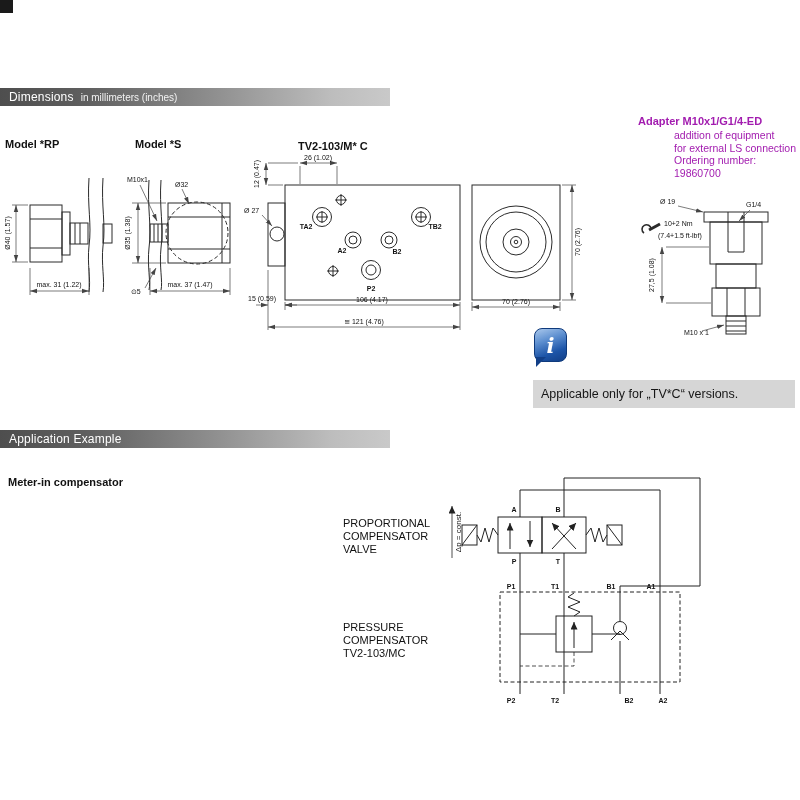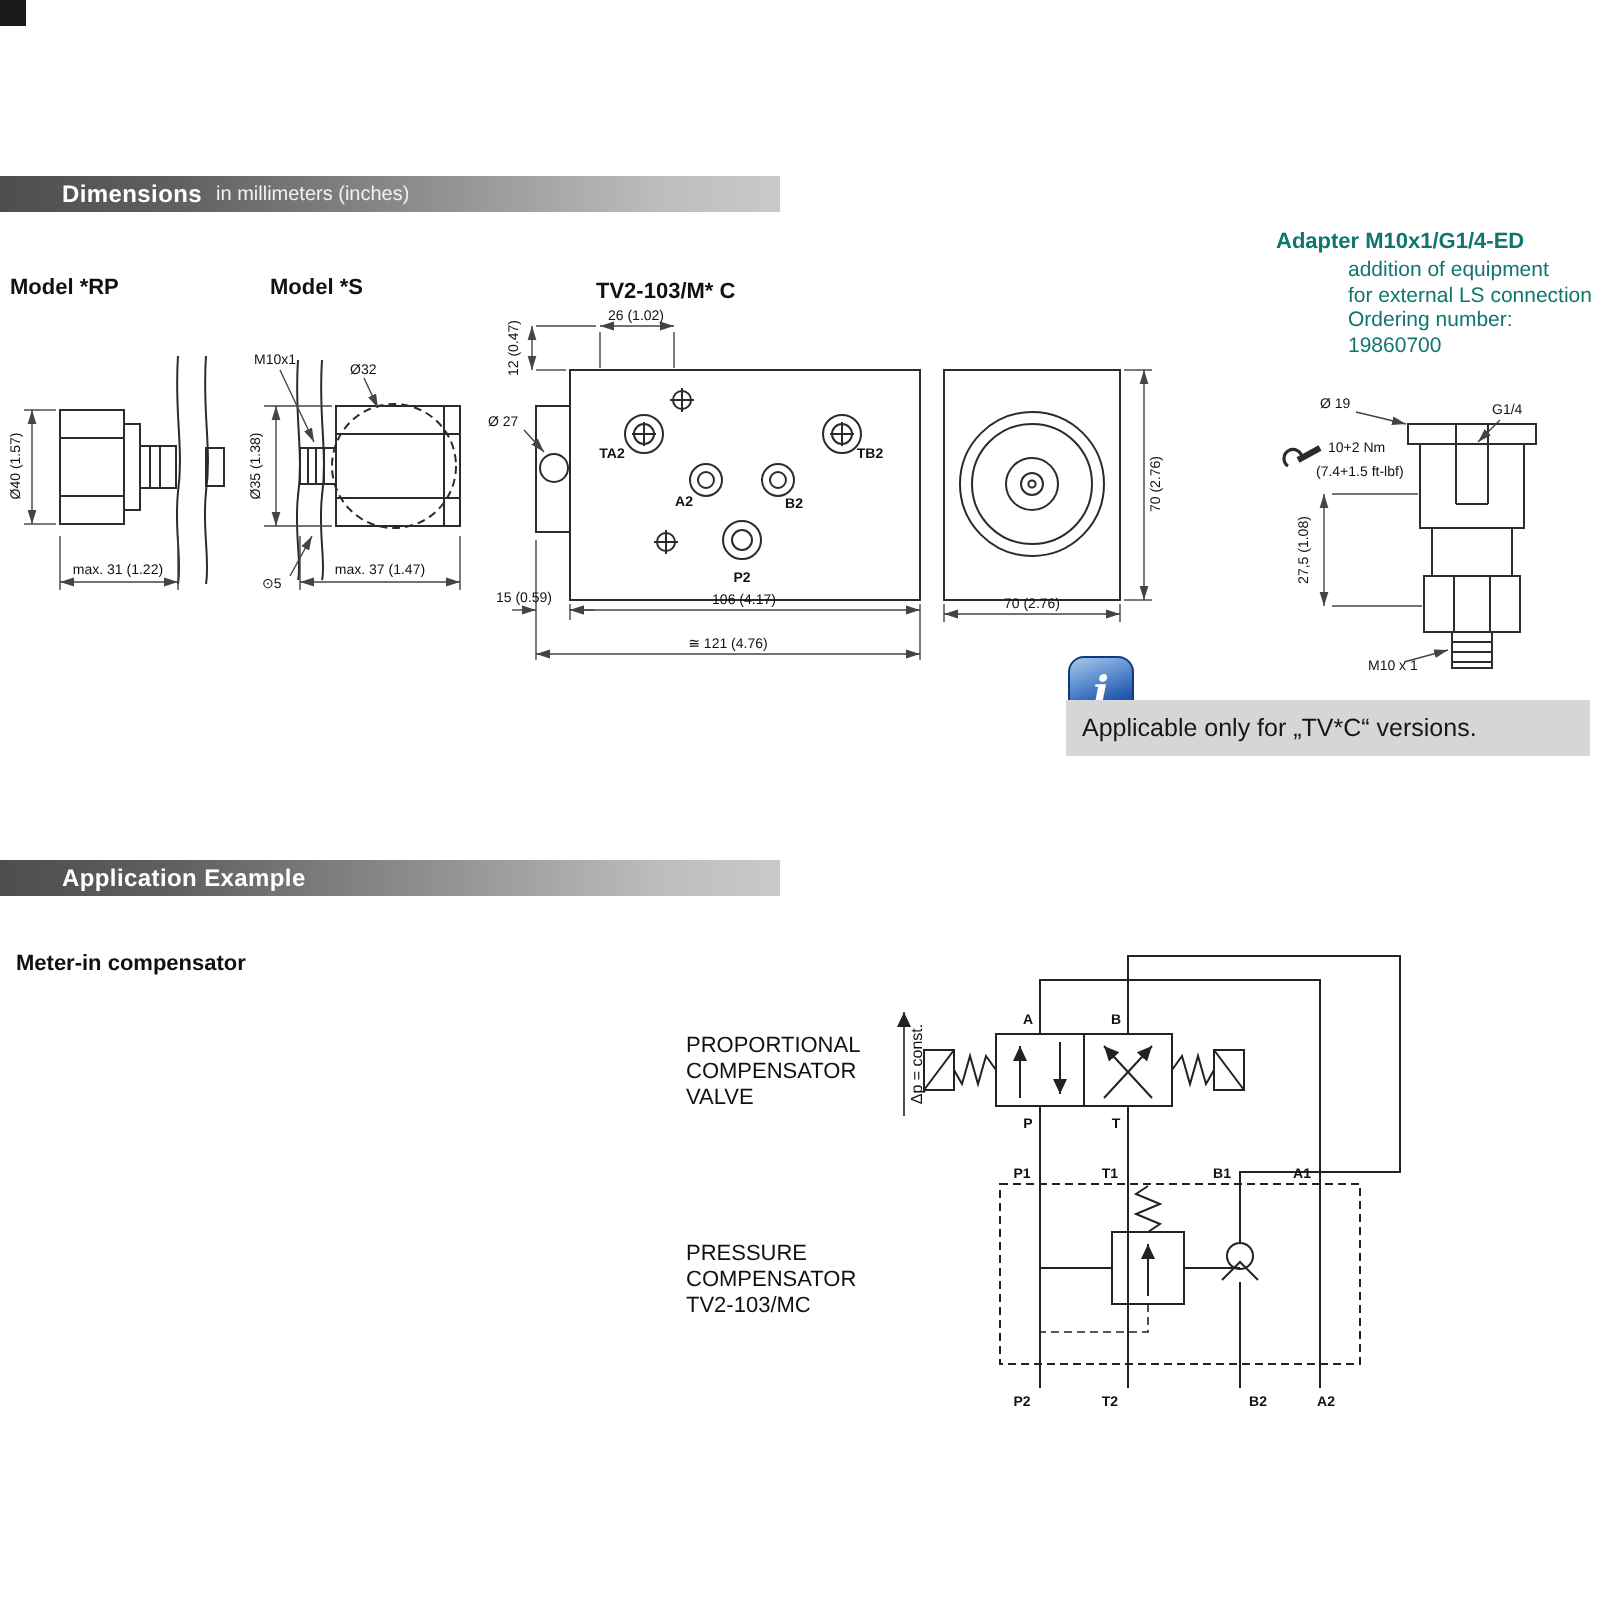--- a/index.html
+++ b/index.html
@@ -4,29 +4,29 @@
 <style>
   * { box-sizing: border-box; margin: 0; padding: 0; }
   html,body { width: 800px; height: 800px; background: #ffffff;
     font-family: "Liberation Sans", sans-serif; position: relative; overflow: hidden; }
 
   .corner-mark { position:absolute; left:0; top:0; width:13px; height:13px; background:#1a1a1a; }
 
   .secbar { position: absolute; left: 0; width: 390px; height: 18px;
     background: linear-gradient(90deg, #4e4e4e 0%, #5f5f5f 22%, #8f8f8f 55%, #bdbdbd 85%, #c9c9c9 100%);
     color: #fff; display: flex; align-items: center; padding-left: 9px; gap: 7px; }
-  .secbar .t { font-size: 12px; font-weight: bold; letter-spacing: .2px; margin-left: 22px; }
+  .secbar .t { font-size: 12px; font-weight: normal; letter-spacing: .2px; }
   .secbar .s { font-size: 10px; color: #f2f2f2; }
 
   .mlabel { position: absolute; font-size: 11px; font-weight: bold; color: #111; white-space: nowrap; margin-top: 20px; }
-  .adblock { position: absolute; left: 638px; top: 115px; width: 158px; color: #0f766e; }
+  .adblock { position: absolute; left: 638px; top: 115px; width: 158px; color: #a21caf; }
   .adblock .ttl { font-size: 11px; font-weight: bold; margin-bottom: 2px; }
   .adblock .adline { font-size: 10.5px; line-height: 12.5px; margin-left: 36px; }
 
-  .notebox { position: absolute; left: 533px; top: 350px; width: 262px;
+  .notebox { position: absolute; left: 533px; top: 380px; width: 262px;
     background: #d6d6d6; padding: 5px 8px; font-size: 12.5px; color: #161616; line-height: 1.45; }
 
   .info { position: absolute; left: 534px; top: 328px; width: 33px; height: 34px;
     border-radius: 8px; border: 1px solid #0f3a7c;
     background: linear-gradient(160deg, #aac8ec 0%, #5d8fd0 35%, #1d55a8 70%, #123f87 100%);
     display: flex; align-items: center; justify-content: center;
     color: #fff; font-family: "DejaVu Serif", serif; font-style: italic; font-weight: bold; font-size: 21px; }
   .info .tail { position:absolute; left: 1px; bottom: -6px; width: 0; height: 0;
     border-left: 10px solid #123f87; border-bottom: 10px solid transparent; }
 

